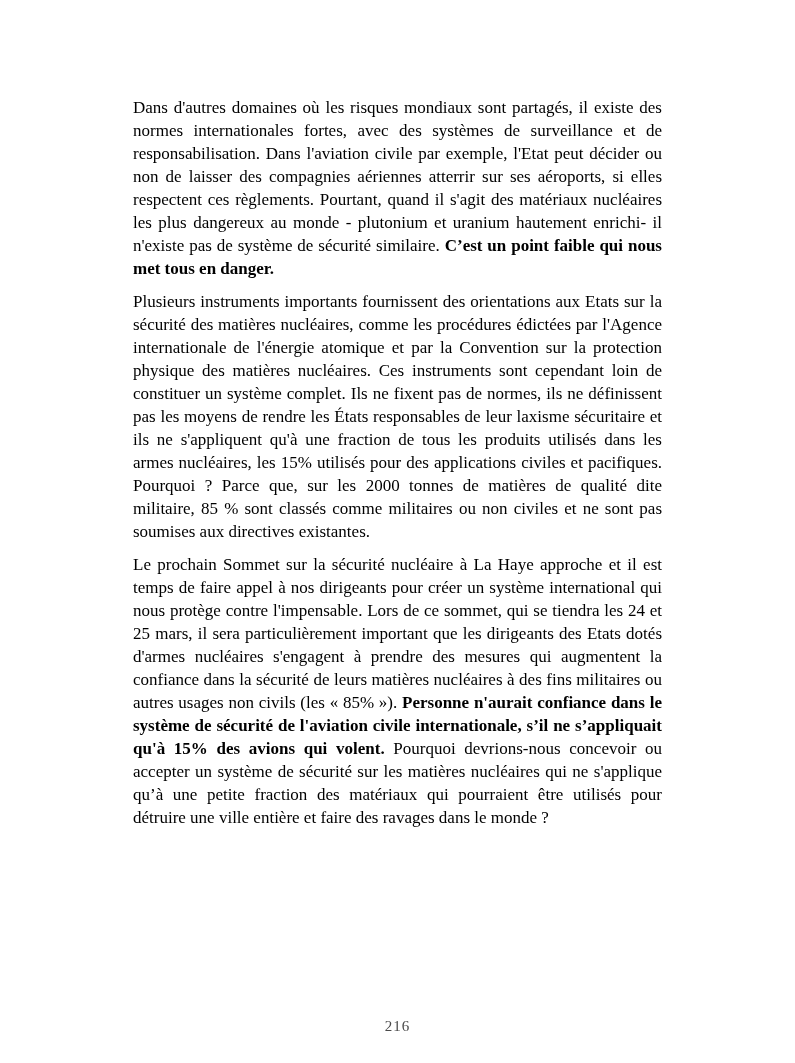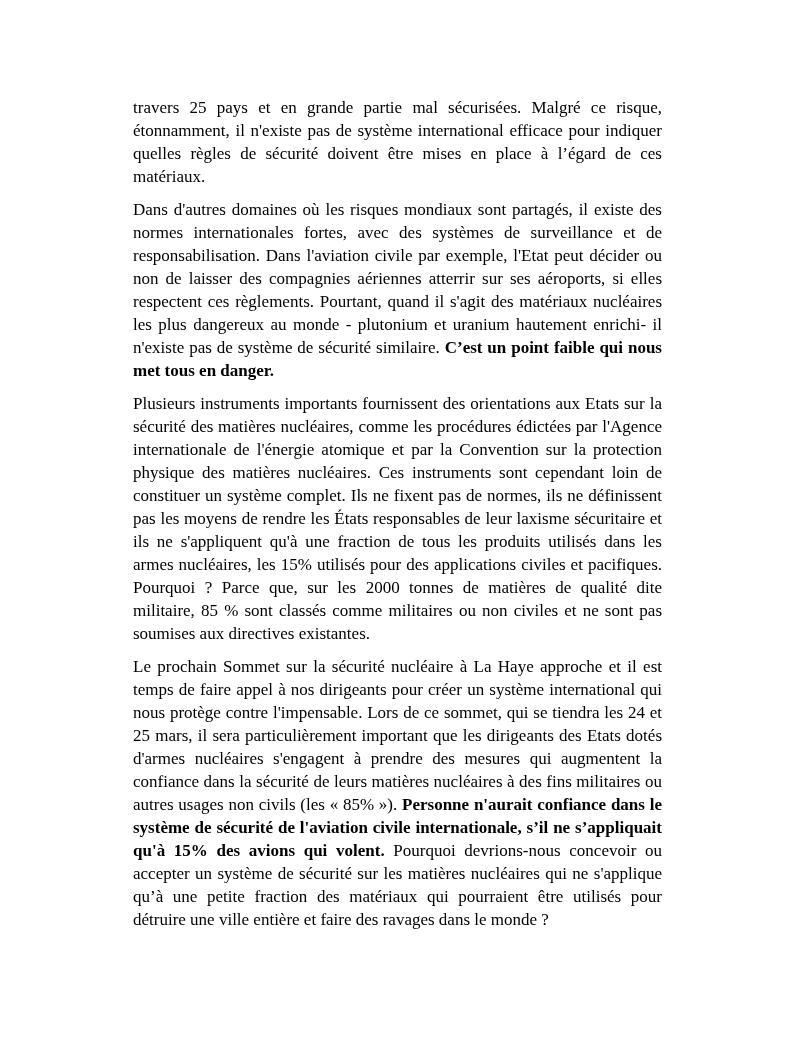--- a/index.html
+++ b/index.html
@@ -43,18 +43,20 @@
     font-size: 15px;
     color: #4a4a4a;
     letter-spacing: 1px;
   }
 </style>
 </head>
 <body>
 
 <div class="page">
   <main class="text-block" id="paragraphs">
-      <p class="para"><span class="">travers 25 pays et en grande partie mal sécurisées. Malgré ce risque, étonnamment, il n'existe pas de système international efficace pour indiquer quelles règles de sécurité doivent être mises en place à l’égard de ces matériaux.</span></p>
       <p class="para"><span class="">Dans d'autres domaines où les risques mondiaux sont partagés, il existe des normes internationales fortes, avec des systèmes de surveillance et de responsabilisation. Dans l'aviation civile par exemple, l'Etat peut décider ou non de laisser des compagnies aériennes atterrir sur ses aéroports, si elles respectent ces règlements. Pourtant, quand il s'agit des matériaux nucléaires les plus dangereux au monde - plutonium et uranium hautement enrichi- il n'existe pas de système de sécurité similaire. </span><span class="bold">C’est un point faible qui nous met tous en danger.</span></p>
       <p class="para"><span class="">Plusieurs instruments importants fournissent des orientations aux Etats sur la sécurité des matières nucléaires, comme les procédures édictées par l'Agence internationale de l'énergie atomique et par la Convention sur la protection physique des matières nucléaires. Ces instruments sont cependant loin de constituer un système complet. Ils ne fixent pas de normes, ils ne définissent pas les moyens de rendre les États responsables de leur laxisme sécuritaire et ils ne s'appliquent qu'à une fraction de tous les produits utilisés dans les armes nucléaires, les 15% utilisés pour des applications civiles et pacifiques. Pourquoi ? Parce que, sur les 2000 tonnes de matières de qualité dite militaire, 85 % sont classés comme militaires ou non civiles et ne sont pas soumises aux directives existantes.</span></p>
       <p class="para"><span class="">Le prochain Sommet sur la sécurité nucléaire à La Haye approche et il est temps de faire appel à nos dirigeants pour créer un système international qui nous protège contre l'impensable. Lors de ce sommet, qui se tiendra les 24 et 25 mars, il sera particulièrement important que les dirigeants des Etats dotés d'armes nucléaires s'engagent à prendre des mesures qui augmentent la confiance dans la sécurité de leurs matières nucléaires à des fins militaires ou autres usages non civils (les « 85% »). </span><span class="bold">Personne n'aurait confiance dans le système de sécurité de l'aviation civile internationale, s’il ne s’appliquait qu'à 15% des avions qui volent.</span><span class=""> Pourquoi devrions-nous concevoir ou accepter un système de sécurité sur les matières nucléaires qui ne s'applique qu’à une petite fraction des matériaux qui pourraient être utilisés pour détruire une ville entière et faire des ravages dans le monde ?</span></p>
     </main>
+  <footer class="page-footer">
+    <span class="page-number">216</span>
+  </footer>
 </div>
 
 </body></html>

